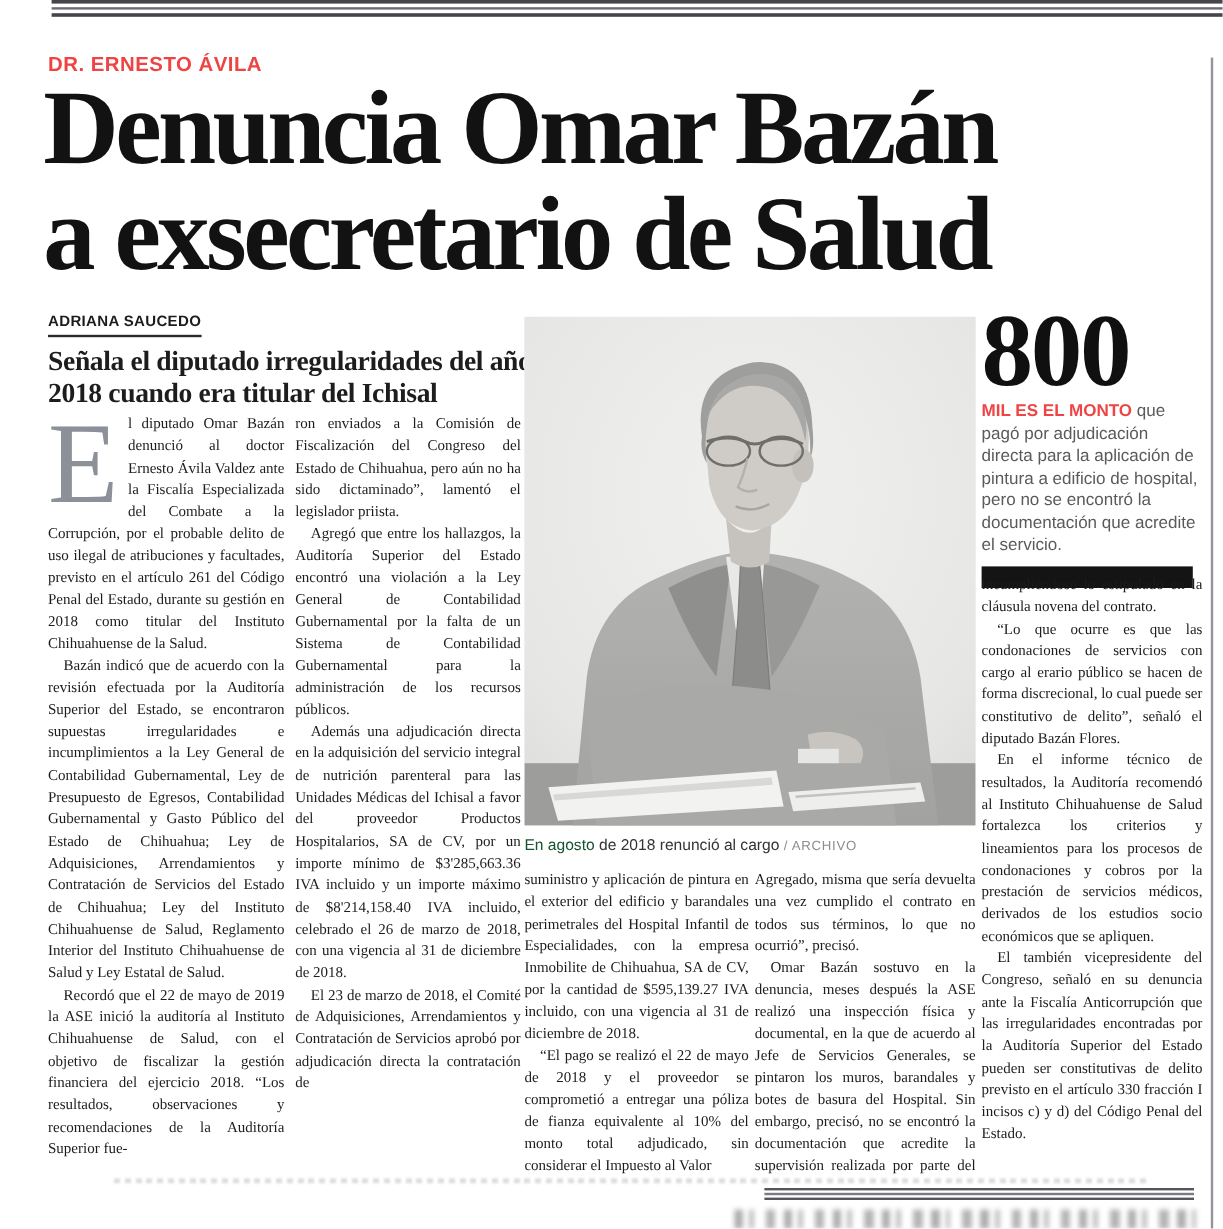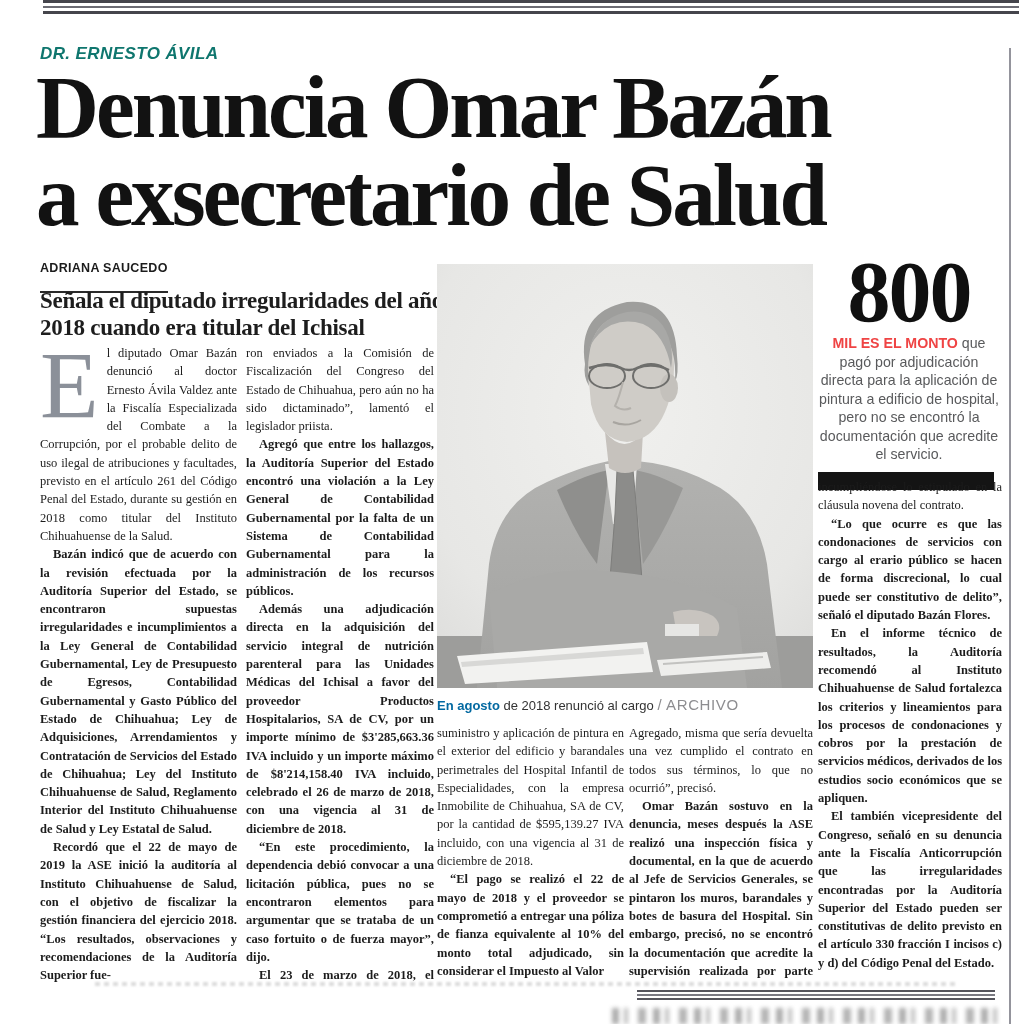--- a/index.html
+++ b/index.html
@@ -18,49 +18,48 @@
   .right-rule{position:absolute;left:1009px;top:48px;width:2px;height:976px;background:#94949c;}
   .bottom-rules{position:absolute;left:637px;top:990px;width:358px;}
   .bottom-rules .r1{height:2px;background:#55555c;margin-bottom:2px;}
   .bottom-rules .r2{height:2px;background:#7a7a82;margin-bottom:2px;}
   .bottom-rules .r3{height:2px;background:#55555c;}
   
   .kicker{
     position:absolute;left:40px;top:44px;
     font-family:"Liberation Sans", sans-serif;
     font-weight:bold;font-size:17px;letter-spacing:.4px;
-    color:#0f766e;
-    font-style:italic;
+    color:#ef4444;
   }
   .headline{
     position:absolute;left:36px;top:64px;width:950px;
     font-family:"Liberation Serif", serif;
     font-weight:bold;font-size:88px;line-height:88px;
     letter-spacing:-3px;color:#121212;
     transform:scaleX(.99);transform-origin:left top;
   }
   .byline{
     position:absolute;left:40px;top:261px;
     font-family:"Liberation Sans", sans-serif;
     font-weight:bold;font-size:12.5px;letter-spacing:.3px;color:#1c1c1c;
-    border-bottom:2px solid #2a2a2a;padding-bottom:16px;
+    border-bottom:2px solid #2a2a2a;padding-bottom:4px;
   }
   .subhead{
     position:absolute;left:40px;top:287px;width:415px;
     font-family:"Liberation Serif", serif;
     font-weight:bold;font-size:23px;line-height:27px;color:#1d1d1d;
     letter-spacing:-.3px;
   }
   
   .col{position:absolute;overflow:hidden;}
   .col p{
     margin:0;font-size:12.5px;line-height:18.3px;color:#1c1c1c;
     text-align:justify;
   }
-  .col p.ind{text-indent:13px;font-weight:bold;}
+  .col p.ind{text-indent:13px;}
   #col1{left:40px;top:344px;width:197px;height:638px;}
   #col2{left:246px;top:344px;width:188px;height:638px;}
   #col3{left:437px;top:724px;width:187px;height:256px;}
   #col4{left:629px;top:724px;width:184px;height:256px;}
   #col5{left:818px;top:478px;width:184px;height:500px;}
   .dropcap{
     float:left;
     font-family:"Liberation Serif", serif;
     font-size:96px;line-height:76px;
     color:#8b9099;
@@ -69,24 +68,24 @@
   
   .photo{
     position:absolute;left:437px;top:264px;width:376px;height:424px;
     background:#ebebe9;
   }
   .photo svg{display:block;}
   .caption{
     position:absolute;left:437px;top:696px;width:376px;
     font-family:"Liberation Sans", sans-serif;font-size:13px;color:#333;
   }
-  .caption .cb{font-weight:bold;color:#0369a1;}
-  .caption .credit{font-size:15px;color:#8d8d90;letter-spacing:.6px;}
-  
-  .factbox{position:absolute;left:818px;top:256px;width:182px;text-align:center;}
+  .caption .cb{font-weight:normal;color:#14532d;}
+  .caption .credit{font-size:11px;color:#8d8d90;letter-spacing:.6px;}
+  
+  .factbox{position:absolute;left:818px;top:256px;width:182px;}
   .factbox .num{
     font-family:"Liberation Serif", serif;font-weight:bold;
     font-size:86px;line-height:72px;letter-spacing:-2px;color:#101010;
   }
   .factbox .blurb{
     margin-top:6px;
     font-family:"Liberation Sans", sans-serif;
     font-size:14.2px;line-height:18.5px;color:#595a5c;
   }
   .factbox .blurb b{color:#ef4444;font-weight:bold;}
@@ -133,21 +132,20 @@
   <div class="col" id="col1">
     <p><span class="dropcap">E</span><span>l diputado Omar Bazán denunció al doctor Ernesto Ávila Valdez ante la Fiscalía Especializada del Combate a la Corrupción, por el probable delito de uso ilegal de atribuciones y facultades, previsto en el artículo 261 del Código Penal del Estado, durante su gestión en 2018 como titular del Instituto Chihuahuense de la Salud.</span></p>
     <p class="ind">Bazán indicó que de acuerdo con la revisión efectuada por la Auditoría Superior del Estado, se encontraron supuestas irregularidades e incumplimientos a la Ley General de Contabilidad Gubernamental, Ley de Presupuesto de Egresos, Contabilidad Gubernamental y Gasto Público del Estado de Chihuahua; Ley de Adquisiciones, Arrendamientos y Contratación de Servicios del Estado de Chihuahua; Ley del Instituto Chihuahuense de Salud, Reglamento Interior del Instituto Chihuahuense de Salud y Ley Estatal de Salud.</p>
     <p class="ind">Recordó que el 22 de mayo de 2019 la ASE inició la auditoría al Instituto Chihuahuense de Salud, con el objetivo de fiscalizar la gestión financiera del ejercicio 2018. “Los resultados, observaciones y recomendaciones de la Auditoría Superior fue-</p>
   </div>
 
   <div class="col" id="col2">
     <p>ron enviados a la Comisión de Fiscalización del Congreso del Estado de Chihuahua, pero aún no ha sido dictaminado”, lamentó el legislador priista.</p>
     <p class="ind">Agregó que entre los hallazgos, la Auditoría Superior del Estado encontró una violación a la Ley General de Contabilidad Gubernamental por la falta de un Sistema de Contabilidad Gubernamental para la administración de los recursos públicos.</p>
     <p class="ind">Además una adjudicación directa en la adquisición del servicio integral de nutrición parenteral para las Unidades Médicas del Ichisal a favor del proveedor Productos Hospitalarios, SA de CV, por un importe mínimo de $3'285,663.36 IVA incluido y un importe máximo de $8'214,158.40 IVA incluido, celebrado el 26 de marzo de 2018, con una vigencia al 31 de diciembre de 2018.</p>
-    <p class="ind">“En este procedimiento, la dependencia debió convocar a una licitación pública, pues no se encontraron elementos para argumentar que se trataba de un caso fortuito o de fuerza mayor”, dijo.</p>
     <p class="ind">El 23 de marzo de 2018, el Comité de Adquisiciones, Arrendamientos y Contratación de Servicios aprobó por adjudicación directa la contratación de</p>
   </div>
 
   <div class="photo">
     <svg width="376" height="424" viewBox="0 0 376 424">
       <defs>
         <radialGradient id="bgv" cx="50%" cy="35%" r="80%">
           <stop offset="0%" stop-color="#f0f0ee"></stop>
           <stop offset="70%" stop-color="#e7e7e5"></stop>
           <stop offset="100%" stop-color="#dcdcda"></stop>

